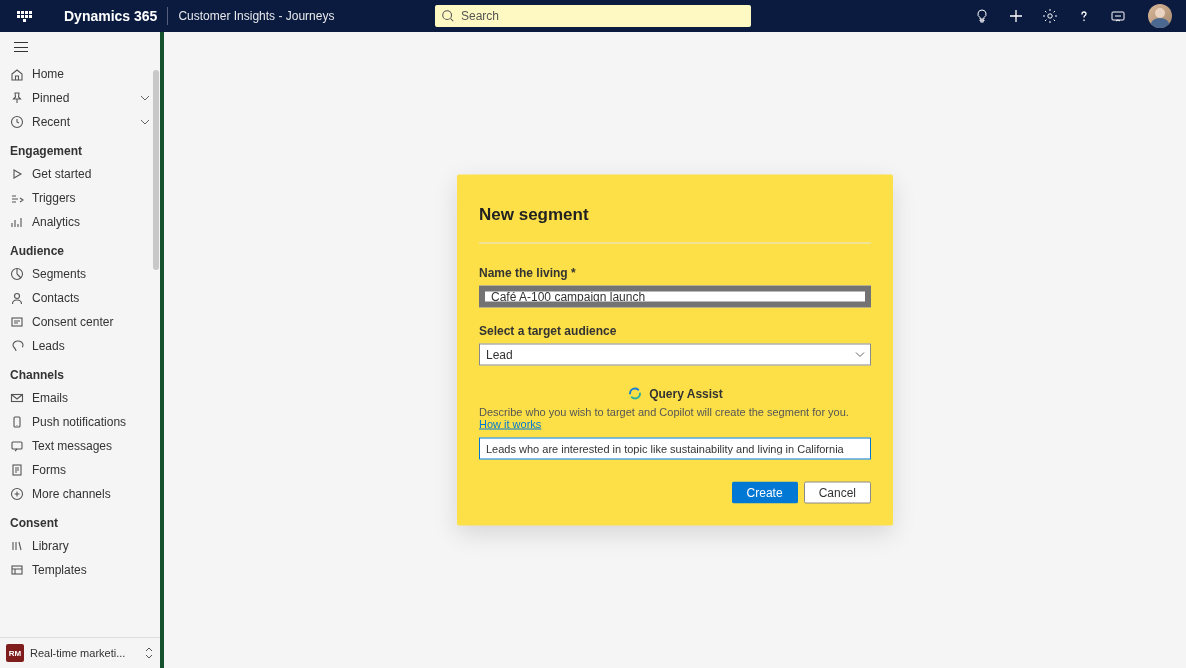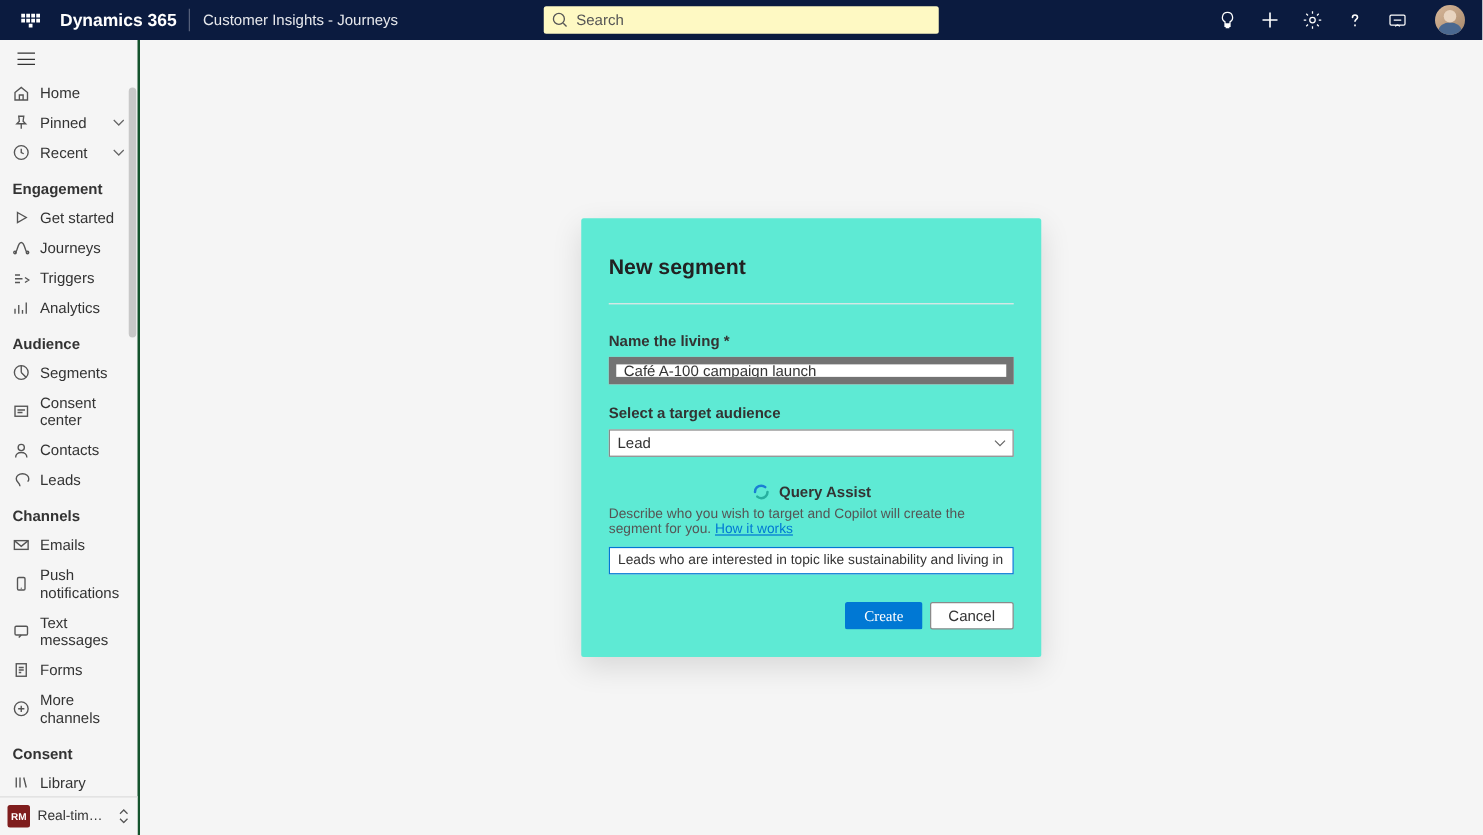--- a/index.html
+++ b/index.html
@@ -2,76 +2,76 @@
 <html><head>
 <meta charset="utf-8">
 <style>
 * { margin: 0; padding: 0; box-sizing: border-box; font-family: "Segoe UI", -apple-system, sans-serif; }
 body { width: 1186px; height: 668px; background: #f5f5f5; overflow: hidden; }
 
 
 .topbar { height: 32px; background: #0b1b3f; display: flex; align-items: center; color: #fff; padding: 0 8px; }
 .waffle { width: 16px; height: 16px; margin: 0 8px; display: flex; flex-wrap: wrap; gap: 1px; align-content: center; justify-content: center; cursor: pointer; }
 .waffle span { width: 3px; height: 3px; background: #fff; }
-.brand { font-size: 14px; font-weight: 600; margin-left: 8px; }
+.brand { font-size: 14px; font-weight: 600; margin-left: 24px; }
 .divider-v { width: 1px; height: 18px; background: rgba(255,255,255,0.3); margin: 0 10px; }
 .subtitle { font-size: 12px; color: rgba(255,255,255,0.9); }
 .search-wrap { margin-left: auto; margin-right: auto; position: absolute; left: 50%; transform: translateX(-50%); }
 .search-box { width: 316px; height: 22px; background: #fef9c3; border: none; border-radius: 2px; padding: 0 8px 0 26px; font-size: 12px; color: #333; }
 .search-box::placeholder { color: #555; }
 .search-icon { position: absolute; left: 6px; top: 4px; width: 14px; height: 14px; }
 .top-actions { margin-left: auto; display: flex; align-items: center; gap: 18px; padding-right: 6px; }
 .top-icon { width: 16px; height: 16px; cursor: pointer; display: flex; align-items: center; justify-content: center; }
 .avatar { width: 24px; height: 24px; border-radius: 50%; background: linear-gradient(135deg,#d8b89a,#a6886c); margin-left: 4px; cursor: pointer; position: relative; overflow: hidden; }
 .avatar::after { content:""; position:absolute; top:4px; left:7px; width:10px; height:10px; background:#e8d4c0; border-radius:50%; }
 .avatar::before { content:""; position:absolute; bottom:-2px; left:3px; width:18px; height:12px; background:#4a6890; border-radius:50% 50% 0 0; }
 
 
 .main { display: flex; height: calc(668px - 32px); }
-.sidebar { width: 112px; background: #f5f5f5; border-right: 2px solid #14532d; display: flex; flex-direction: column; position: relative; }
+.sidebar { width: 164px; background: #f5f5f5; border-right: 4px solid #14532d; display: flex; flex-direction: column; position: relative; }
 .sidebar-scroll { overflow-y: auto; flex: 1; }
 .hamburger { padding: 10px 14px; cursor: pointer; }
 .ham-icon { width: 14px; height: 10px; display: flex; flex-direction: column; justify-content: space-between; }
 .ham-icon span { height: 1px; background: #333; }
 
 .nav-item { display: flex; align-items: center; padding: 5px 10px; font-size: 12px; color: #333; cursor: pointer; gap: 8px; position: relative; }
 .nav-icon { width: 14px; height: 14px; flex-shrink: 0; display: flex; align-items: center; justify-content: center; }
 .nav-item .chev { margin-left: auto; }
 .section-head { font-size: 12px; font-weight: 600; color: #333; padding: 10px 10px 4px; }
 
 .scrollbar-track { position: absolute; right: 0; top: 0; width: 8px; height: 100%; background: transparent; }
 .scrollbar-thumb { position: absolute; right: 1px; top: 38px; width: 6px; height: 200px; background: #c8c8c8; border-radius: 3px; }
 
 .area-switcher { border-top: 1px solid #ddd; display: flex; align-items: center; padding: 6px 6px; gap: 6px; background: #f5f5f5; }
 .area-badge { width: 18px; height: 18px; background: #7f1d1d; color: #fff; font-size: 8px; font-weight: 600; display: flex; align-items: center; justify-content: center; border-radius: 2px; }
 .area-label { font-size: 11px; color: #333; flex: 1; white-space: nowrap; overflow: hidden; text-overflow: ellipsis; }
 
 .content { flex: 1; background: #f5f5f5; position: relative; }
 
 
-.modal { position: absolute; left: 50%; top: 50%; transform: translate(-50%, -50%); width: 368px; background: #5eead4; border-radius: 2px; box-shadow: 0 8px 24px rgba(0,0,0,0.12); padding: 30px 22px 22px; }
+.modal { position: absolute; left: 50%; top: 50%; transform: translate(-50%, -50%); width: 436px; background: #fde047; border-radius: 2px; box-shadow: 0 8px 24px rgba(0,0,0,0.12); padding: 30px 22px 22px; }
 .modal h2 { font-size: 17px; font-weight: 600; color: #222; margin-bottom: 18px; }
 .modal-hr { border: none; border-top: 1px solid #e6e6e6; margin-bottom: 22px; }
 .field-label { font-size: 12px; font-weight: 600; color: #333; margin-bottom: 6px; display: block; }
 .req { color: #333; }
 .text-input { width: 100%; height: 22px; border: 6px solid #737373; padding: 0 6px; font-size: 12px; color: #333; margin-bottom: 16px; }
 .select-wrap { position: relative; margin-bottom: 20px; }
 .select-input { width: 100%; height: 22px; border: 1px solid #8a8a8a; padding: 0 6px; font-size: 12px; color: #333; background: #fff; display: flex; align-items: center; cursor: pointer; }
 .select-chev { position: absolute; right: 6px; top: 6px; }
 
 .assist-head { display: flex; align-items: center; gap: 6px; margin-bottom: 4px; justify-content: center; }
 .assist-title { font-size: 12px; font-weight: 600; color: #333; }
 .copilot-icon { width: 16px; height: 16px; }
 .assist-desc { font-size: 11px; color: #555; margin-bottom: 8px; }
 .assist-link { color: #0078d4; text-decoration: underline; cursor: pointer; }
 .assist-input { width: 100%; height: 22px; border: 1px solid #0078d4; padding: 0 6px; font-size: 11px; color: #333; margin-bottom: 22px; }
 
 .modal-actions { display: flex; justify-content: flex-end; gap: 6px; }
 .btn { height: 22px; padding: 0 14px; font-size: 12px; border-radius: 2px; cursor: pointer; border: 1px solid transparent; }
-.btn-primary { background: #0078d4; color: #fff; font-family: Liberation Serif, serif; }
+.btn-primary { background: #0078d4; color: #fff; }
 .btn-secondary { background: #fff; color: #333; border-color: #8a8a8a; }
 
 svg { display: block; }
 </style>
 </head>
 <body>
 
 <div class="topbar">
   <div class="waffle">
     <span></span>
@@ -182,30 +182,20 @@
       <span class="nav-icon">
               <svg width="14" height="14" viewBox="0 0 14 14">
                 <path d="M4 3l7 4-7 4z" stroke="#555" fill="none" stroke-width="1.1"></path>
               </svg>
             </span>
       <span>Get started</span>
     </div>
     <div class="nav-item">
       <span class="nav-icon">
               <svg width="14" height="14" viewBox="0 0 14 14">
-                <path d="M2 11c2 0 2-8 5-8s3 8 5 8" stroke="#555" fill="none" stroke-width="1.1"></path>
-                <circle cx="2" cy="11" r="1" stroke="#555" fill="none" stroke-width="1.1"></circle>
-                <circle cx="12" cy="11" r="1" stroke="#555" fill="none" stroke-width="1.1"></circle>
-              </svg>
-            </span>
-      <span>Journeys</span>
-    </div>
-    <div class="nav-item">
-      <span class="nav-icon">
-              <svg width="14" height="14" viewBox="0 0 14 14">
                 <path d="M2 5h4M2 8h6M2 11h4M10 7l3 2-3 2" stroke="#555" fill="none" stroke-width="1.1"></path>
               </svg>
             </span>
       <span>Triggers</span>
     </div>
     <div class="nav-item">
       <span class="nav-icon">
               <svg width="14" height="14" viewBox="0 0 14 14">
                 <path d="M2 12V8M5 12V5M8 12V9M11 12V3" stroke="#555" fill="none" stroke-width="1.1"></path>
               </svg>
@@ -220,34 +210,34 @@
               <svg width="14" height="14" viewBox="0 0 14 14">
                 <circle cx="7" cy="7" r="5.5" stroke="#555" fill="none" stroke-width="1.1"></circle>
                 <path d="M7 7V1.5M7 7l4 4" stroke="#555" fill="none" stroke-width="1.1"></path>
               </svg>
             </span>
       <span>Segments</span>
     </div>
     <div class="nav-item">
       <span class="nav-icon">
               <svg width="14" height="14" viewBox="0 0 14 14">
+                <circle cx="7" cy="5" r="2.5" stroke="#555" fill="none" stroke-width="1.1"></circle>
+                <path d="M2.5 13c0-2.5 2-4 4.5-4s4.5 1.5 4.5 4" stroke="#555" fill="none" stroke-width="1.1"></path>
+              </svg>
+            </span>
+      <span>Contacts</span>
+    </div>
+    <div class="nav-item">
+      <span class="nav-icon">
+              <svg width="14" height="14" viewBox="0 0 14 14">
                 <rect x="2" y="3" width="10" height="8" stroke="#555" fill="none" stroke-width="1.1"></rect>
                 <path d="M4 6h6M4 8h4" stroke="#555" fill="none" stroke-width="1.1"></path>
               </svg>
             </span>
       <span>Consent center</span>
-    </div>
-    <div class="nav-item">
-      <span class="nav-icon">
-              <svg width="14" height="14" viewBox="0 0 14 14">
-                <circle cx="7" cy="5" r="2.5" stroke="#555" fill="none" stroke-width="1.1"></circle>
-                <path d="M2.5 13c0-2.5 2-4 4.5-4s4.5 1.5 4.5 4" stroke="#555" fill="none" stroke-width="1.1"></path>
-              </svg>
-            </span>
-      <span>Contacts</span>
     </div>
     <div class="nav-item">
       <span class="nav-icon">
               <svg width="14" height="14" viewBox="0 0 14 14">
                 <path d="M8 2c-3 0-5 2-5 4 0 3 3 3 3 6M8 2c3 0 5 2 5 4 0 1-.5 2-1 2" stroke="#555" fill="none" stroke-width="1.1"></path>
               </svg>
             </span>
       <span>Leads</span>
     </div>
 

